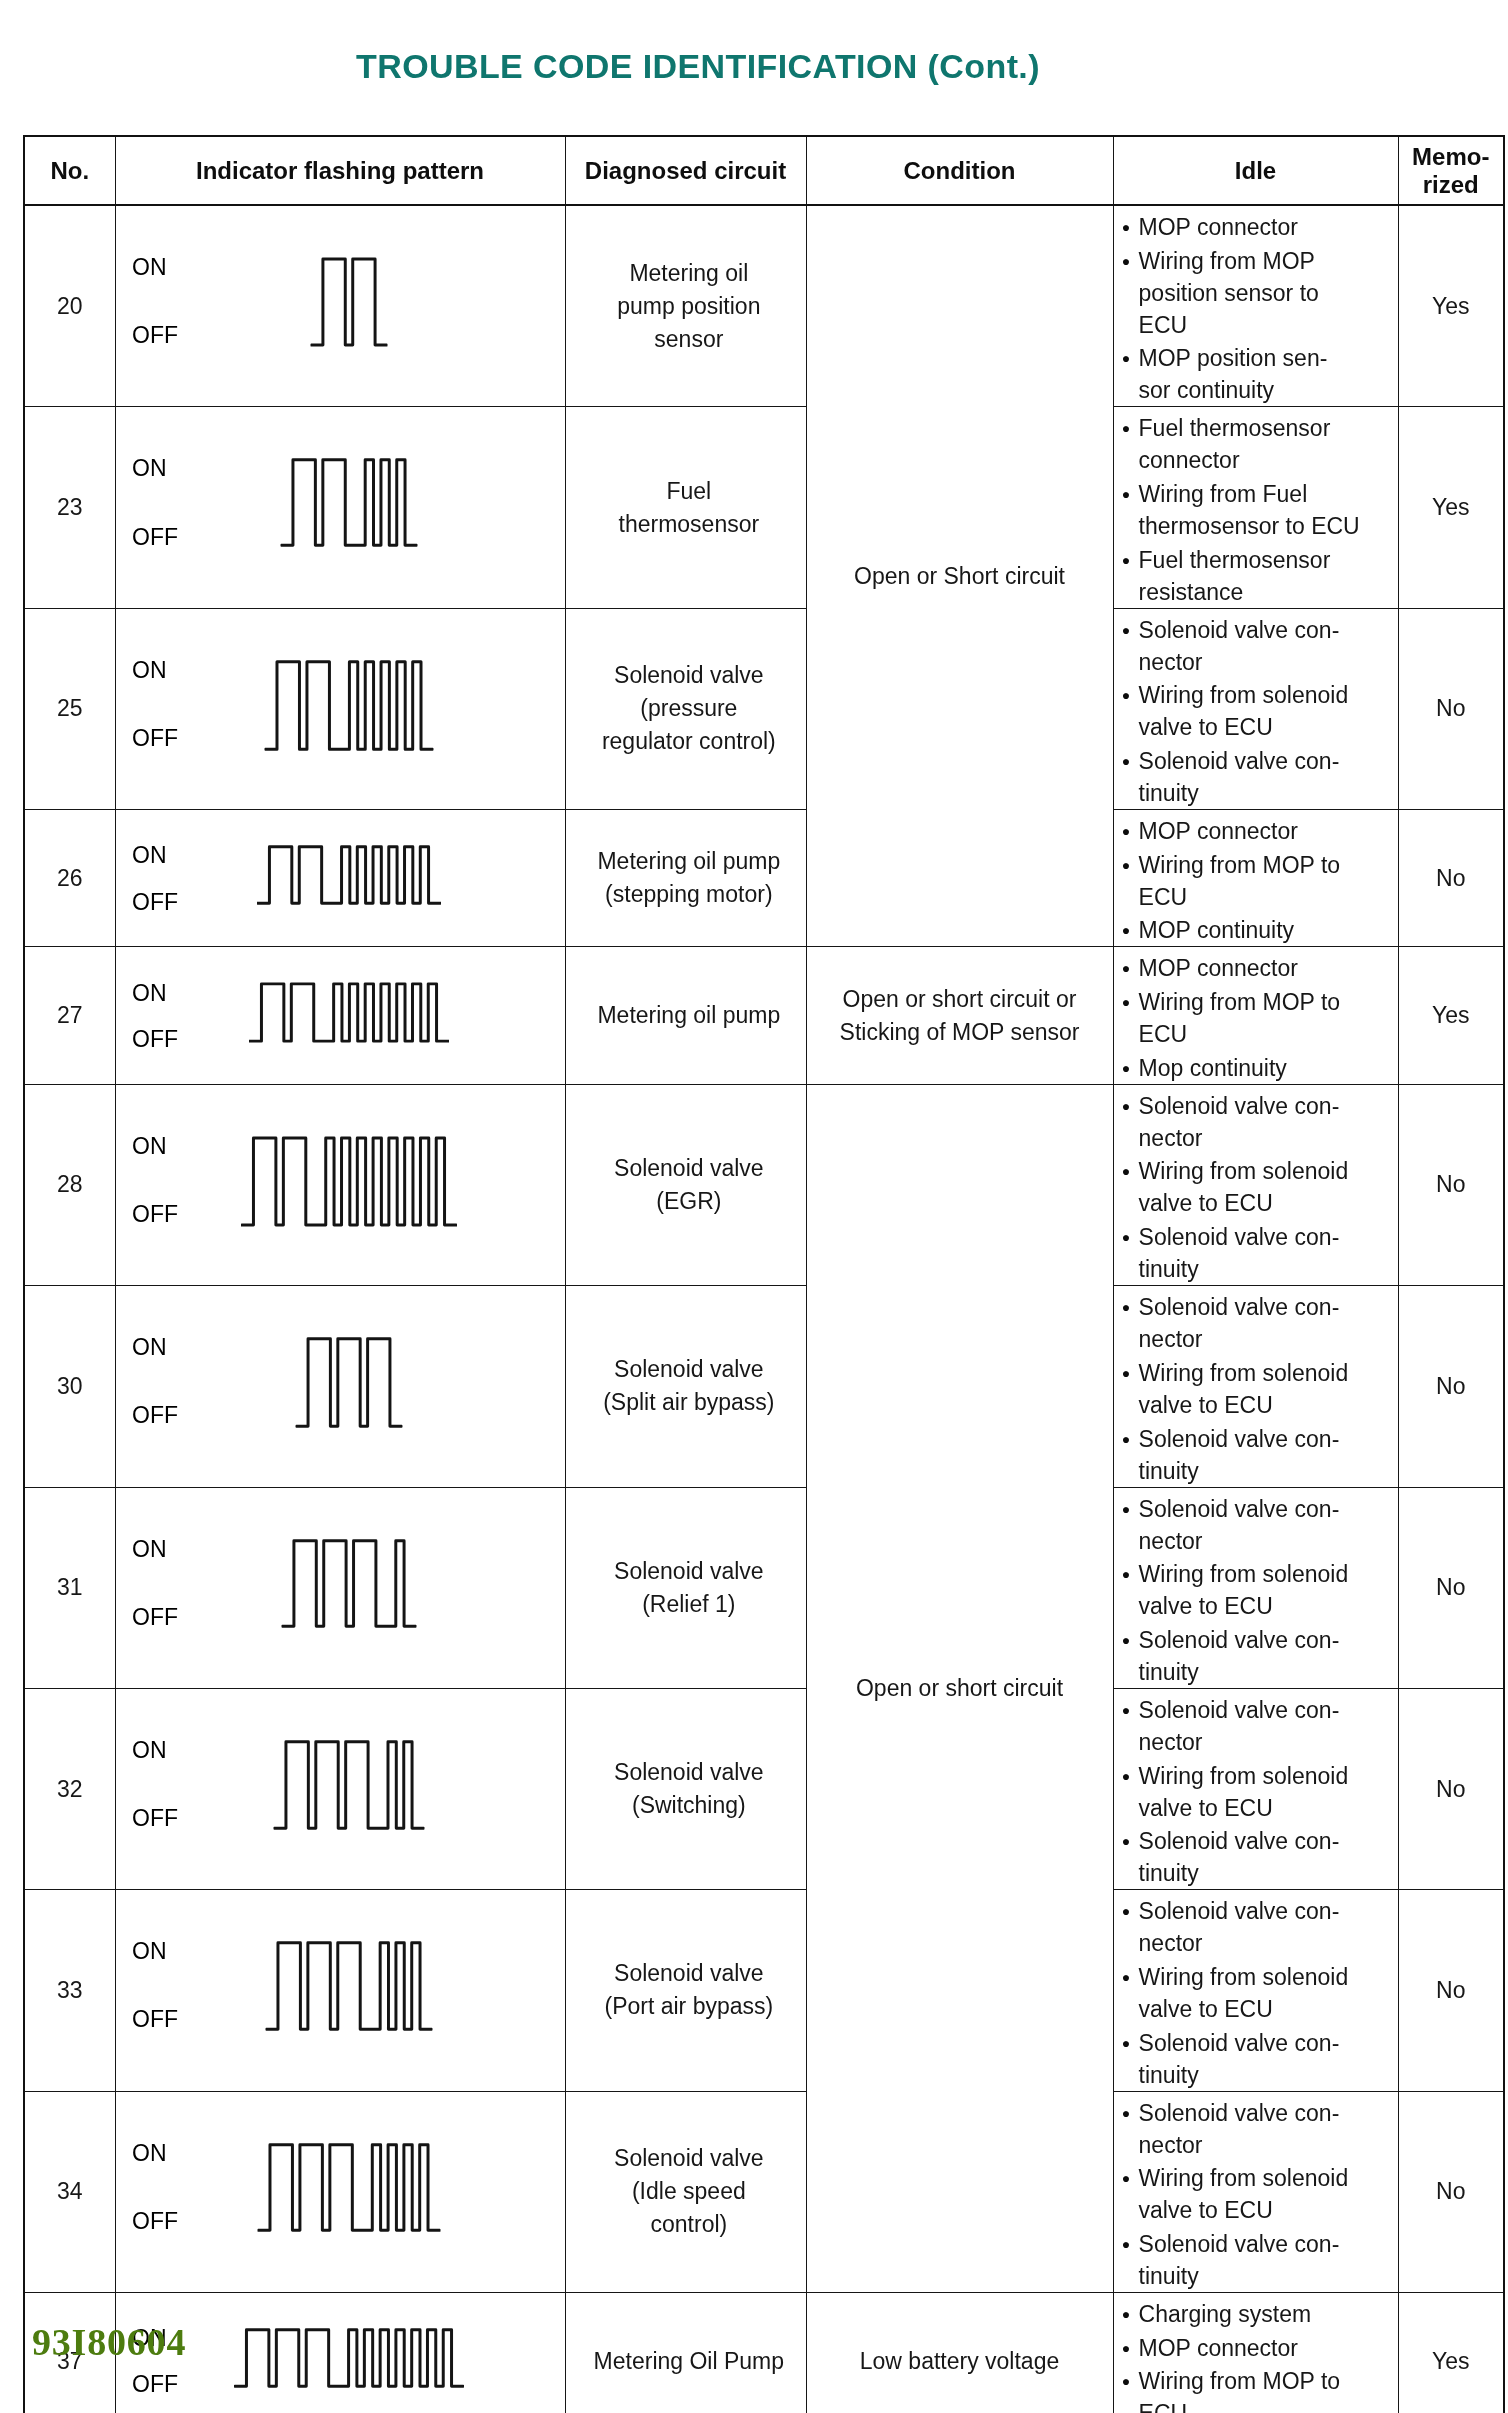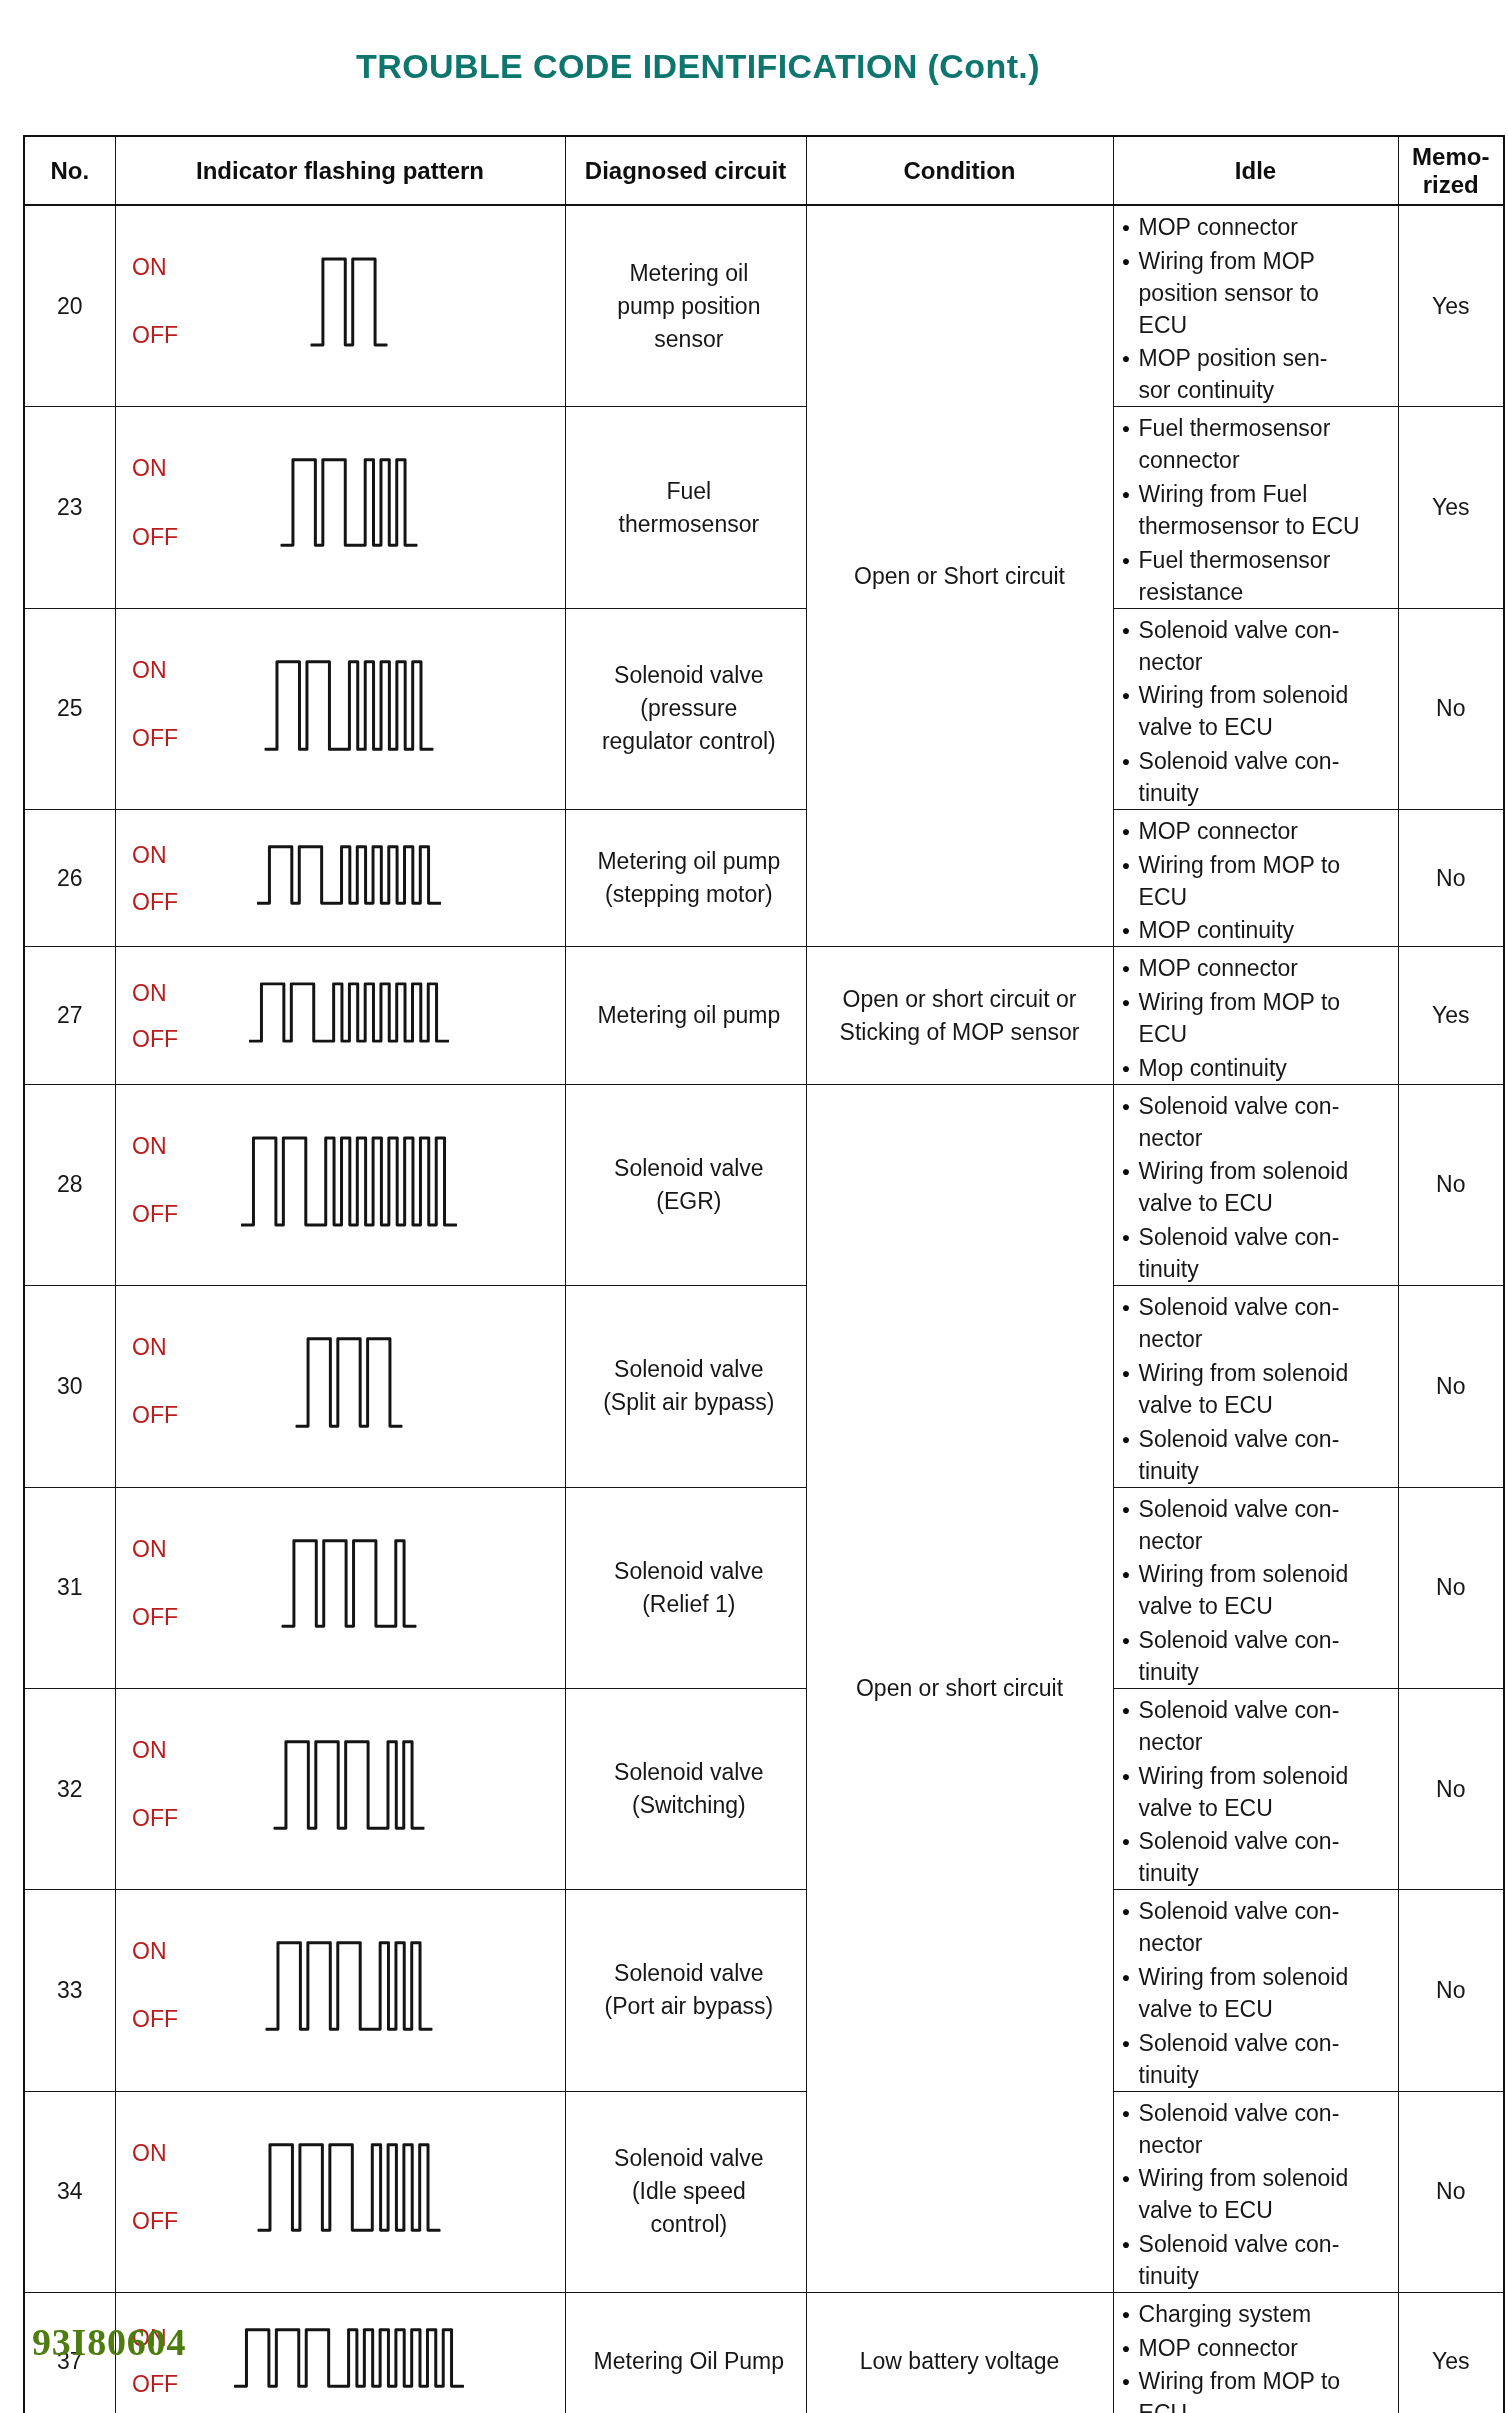--- a/index.html
+++ b/index.html
@@ -26,21 +26,21 @@
   }
   table.tc{border:2.5px solid #111;}
   table.tc tr.hdr th{
     border-bottom:2.5px solid #111;
     font-weight:bold;font-size:24px;color:#0e0e0e;
     height:67px;text-align:center;line-height:28px;
     white-space:pre-line;
   }
   td.c-no{text-align:center;font-size:24px;}
   td.c-wave{position:relative;}
-  .wave-label{position:absolute;left:16.6px;font-size:23px;line-height:1;color:#b91c1c;}
+  .wave-label{position:absolute;left:16.6px;font-size:23px;line-height:1;color:#000000;}
   .wave-on{top:25%;}
   .wave-off{top:59%;}
   .wave-svg{position:absolute;left:52%;top:25.5%;transform:translateX(-50%);}
   td.c-circ div{
     white-space:pre-line;line-height:33px;
     padding-left:10px;padding-right:3.3px;text-align:center;
   }
   td.c-cond div{
     white-space:pre-line;line-height:33px;text-align:center;
     padding:0 17px;

